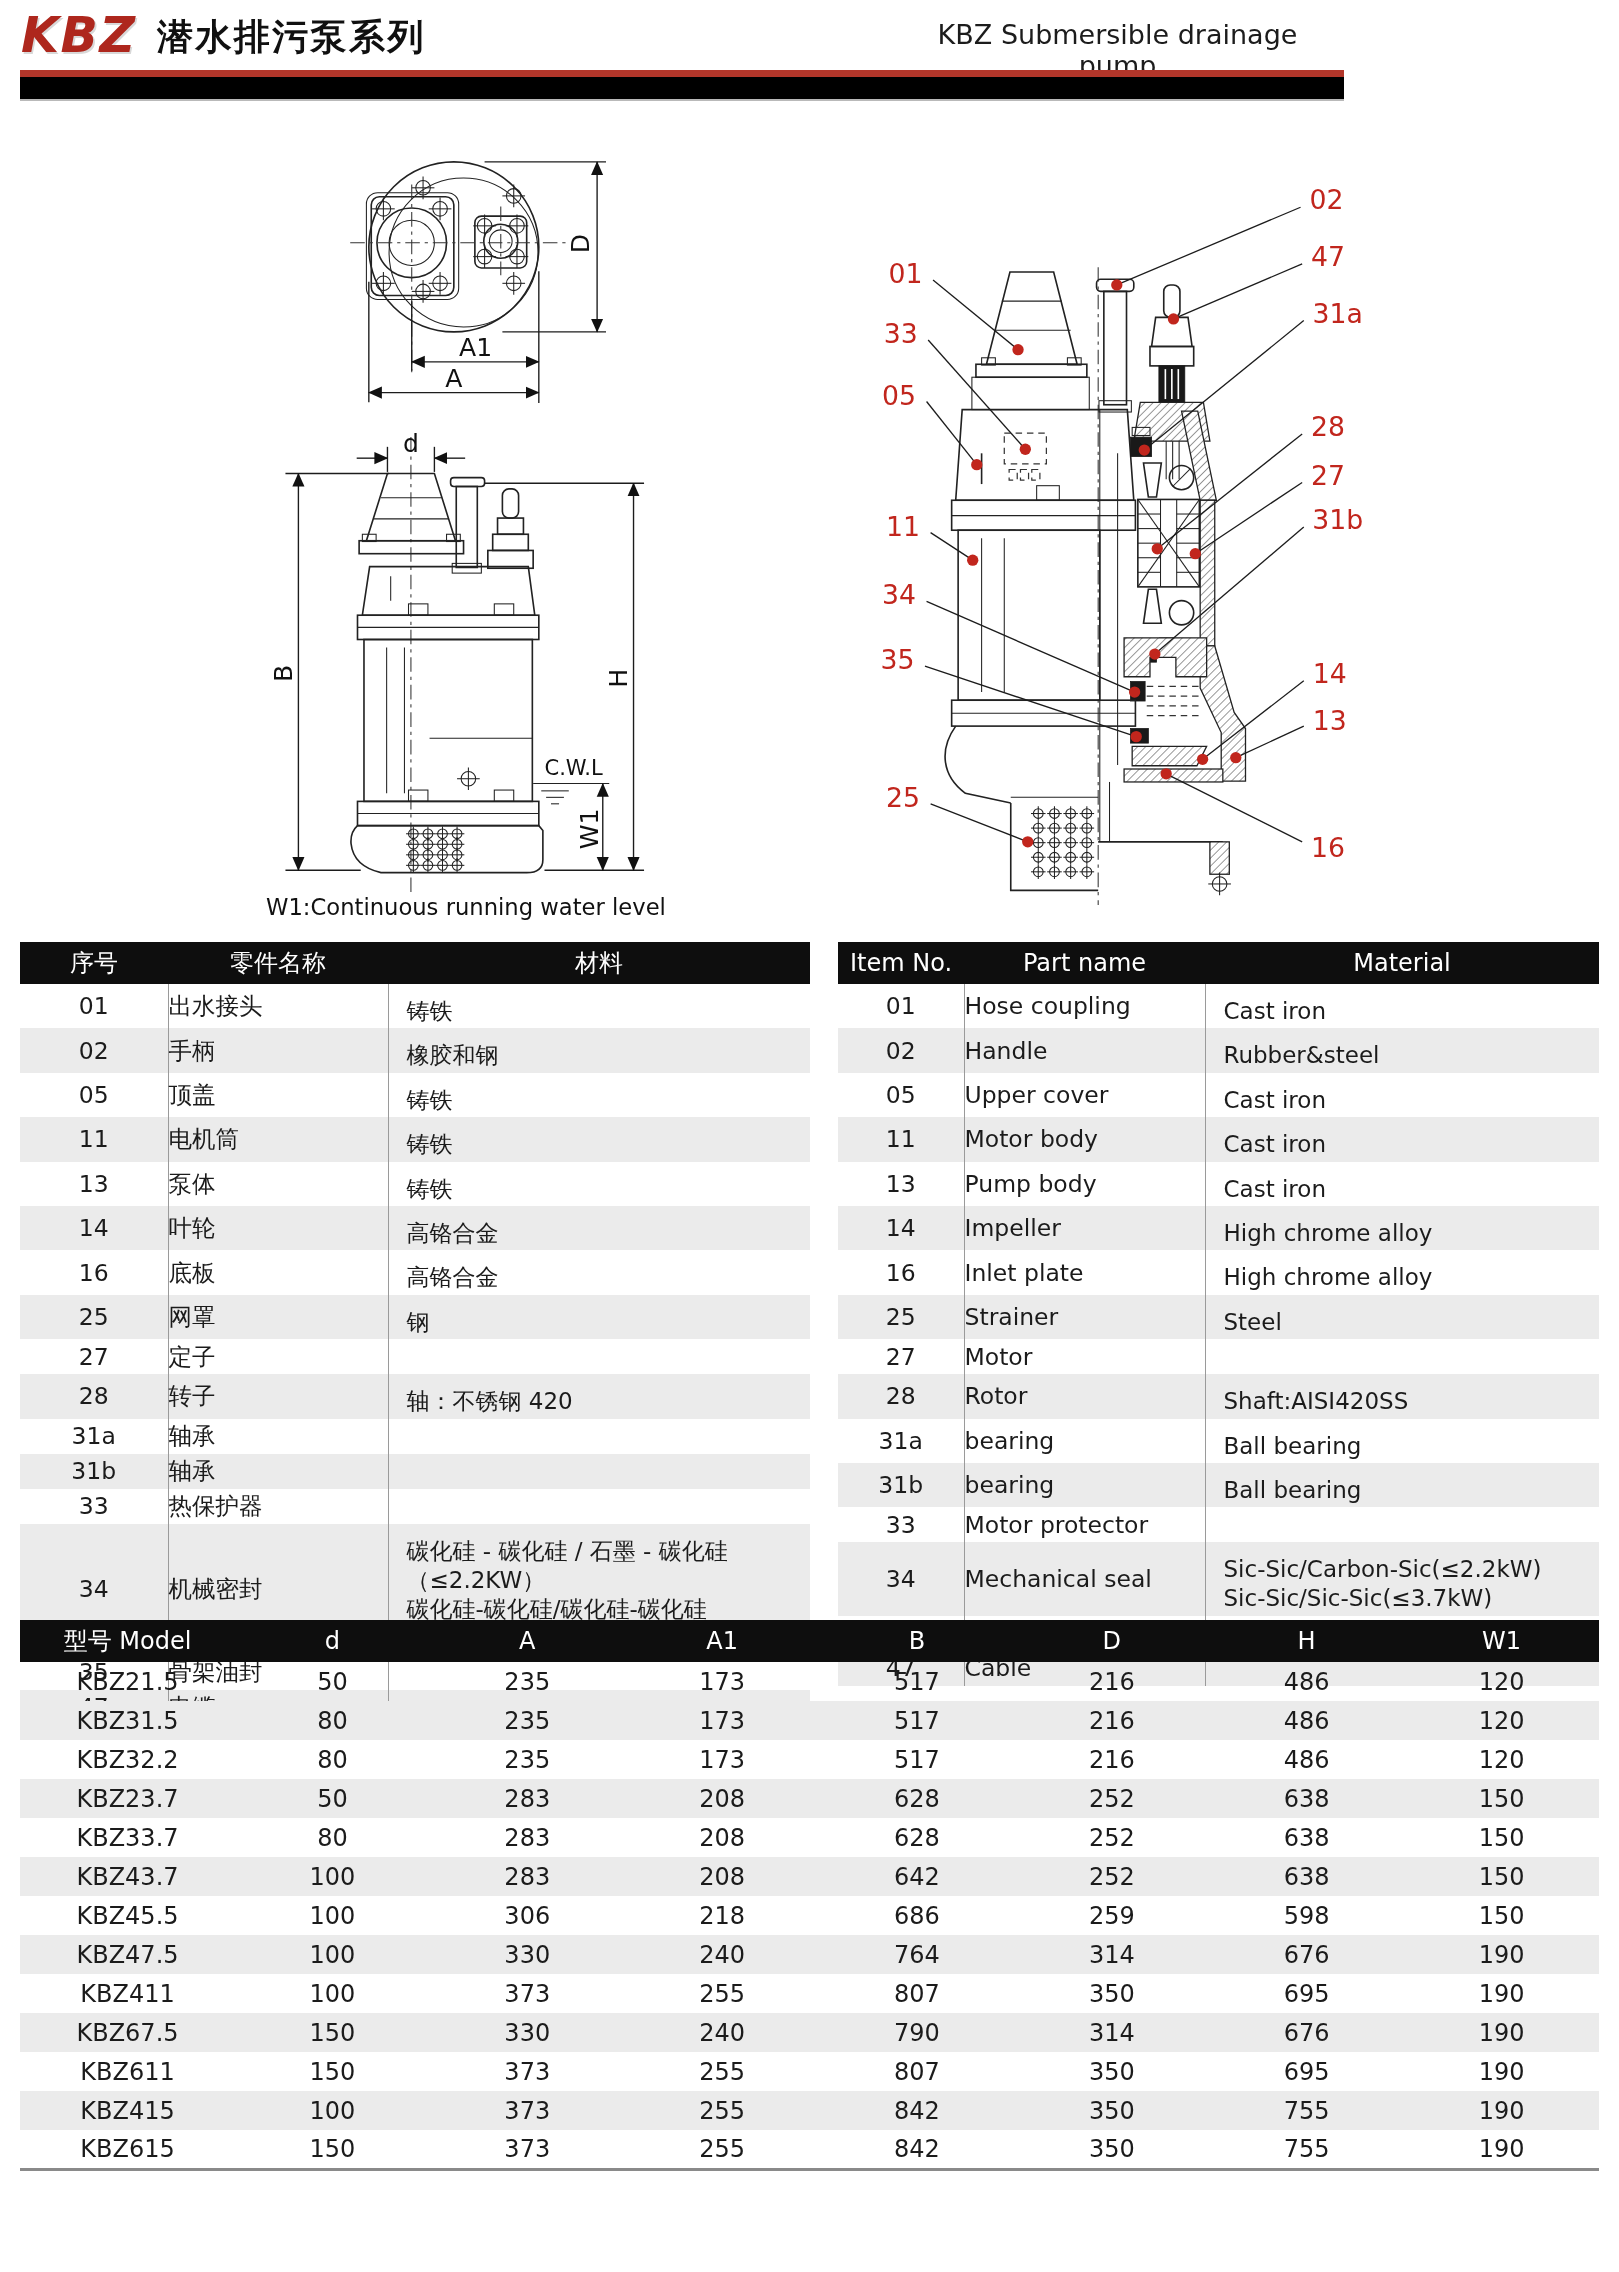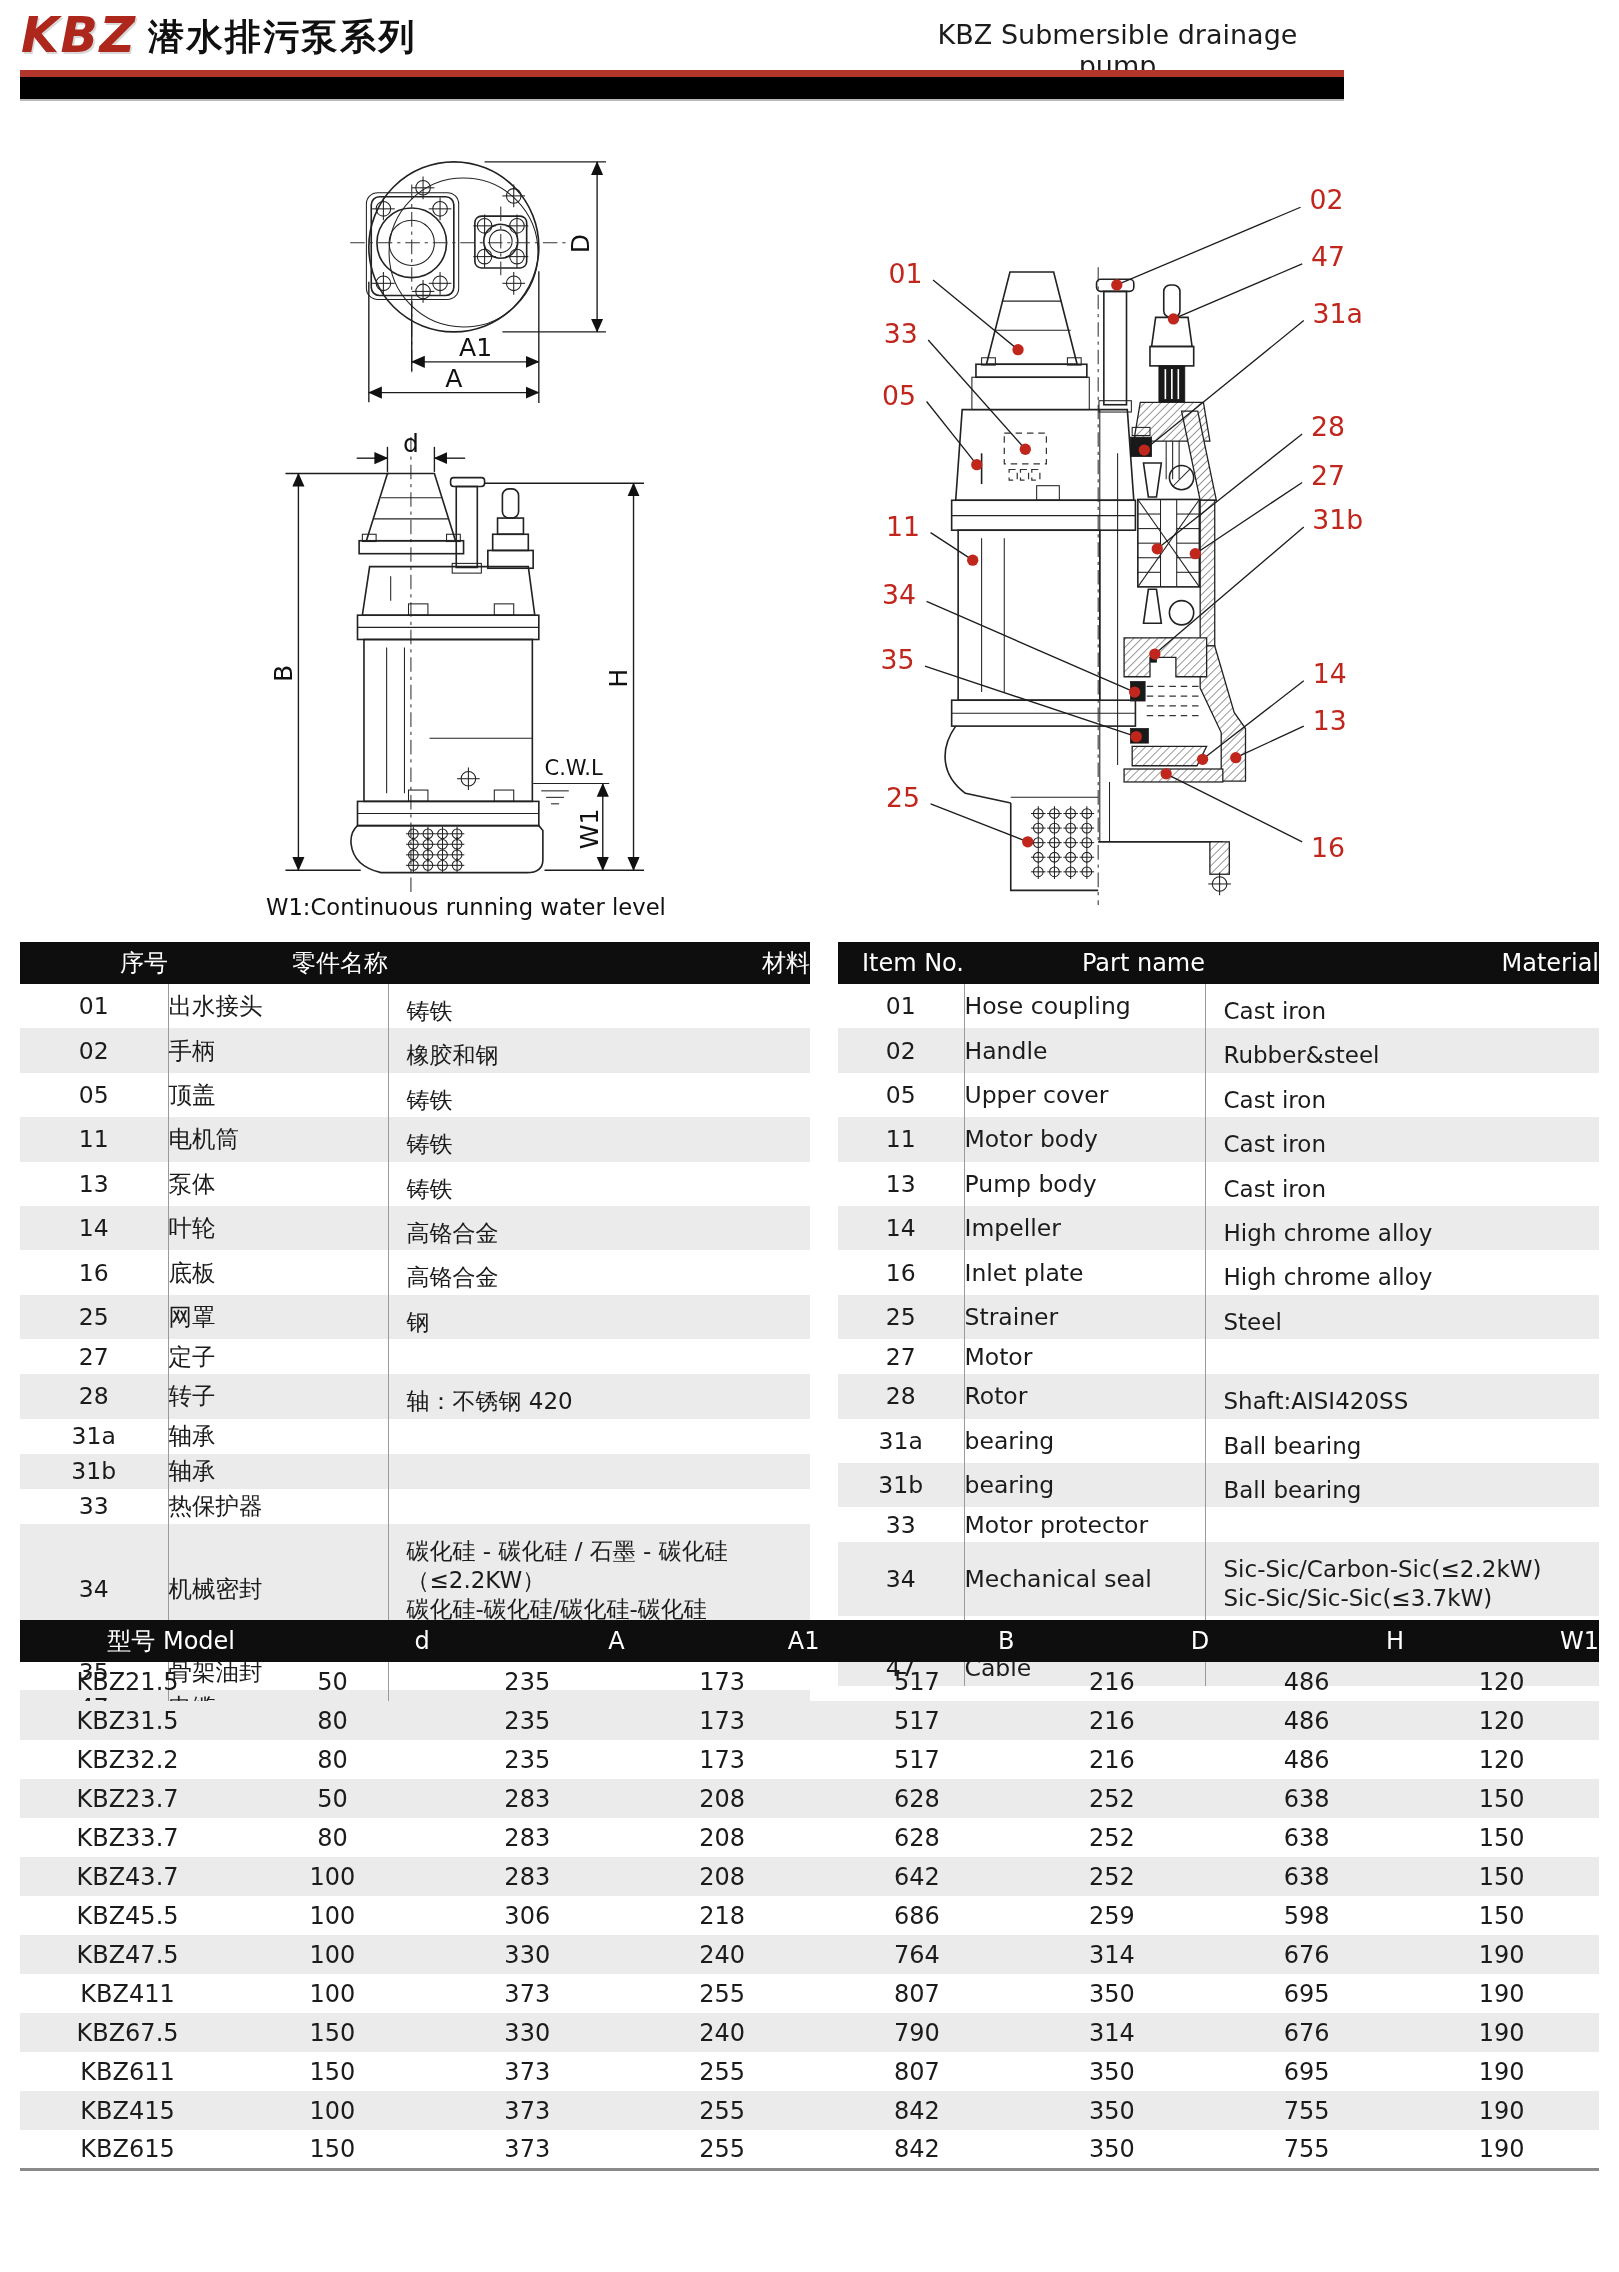--- a/index.html
+++ b/index.html
@@ -7,42 +7,42 @@
     --table-header-bg:#0e0e0e; --row-alt-bg:#ebebeb; --ink:#1b1b1b;
   }
   *{box-sizing:border-box;margin:0;padding:0}
   html,body{background:#fff}
   body{width:1620px;height:2273px;position:relative;overflow:hidden;
        font-family:"DejaVu Sans","Liberation Sans",sans-serif;color:var(--ink)}
   
   .hdr{position:absolute;left:0;top:0;width:1620px;height:105px}
   .logo{position:absolute;left:21px;top:6.5px;font-size:49px;font-weight:900;font-style:italic;
         color:var(--logo-red);letter-spacing:1.6px;text-shadow:1.6px 1.6px 0 #d8d8d8}
-  .title-zh{position:absolute;left:148px;top:13px;font-size:36px;font-weight:bold;color:#101010;letter-spacing:2.4px}
+  .title-zh{position:absolute;left:157px;top:13px;font-size:36px;font-weight:bold;color:#101010;letter-spacing:2.4px}
   .title-en{position:absolute;left:914px;top:19.4px;width:407px;text-align:center;font-size:27px;color:#1c1c1c}
   .bar-red{position:absolute;left:20px;top:70px;width:1324px;height:7.3px;background:var(--accent-bar-red)}
   .bar-black{position:absolute;left:20px;top:77px;width:1324px;height:24px;background:#000;border-bottom:2.4px solid #b9b9b9}
   
   svg.draw{position:absolute;left:0;top:0}
   .ln{stroke:#222;stroke-width:2;fill:none}
   .thin{stroke-width:1.3}
   .dashc{stroke:#333;stroke-width:1.3;fill:none;stroke-dasharray:18 6 4 6}
   .dashs{stroke:#333;stroke-width:1.5;fill:none;stroke-dasharray:8 6}
   .dim{stroke:#1c1c1c;stroke-width:1.7;fill:none}
   .hatch{fill:url(#hatch);stroke:#222;stroke-width:1.6}
   .dark{fill:#191919;stroke:#191919}
   text.dimlbl{font-size:31px;fill:#111;dominant-baseline:central}
   text.cwl{font-size:26px;fill:#111}
   text.cap{font-size:28px;fill:#111}
   .leader{stroke:#1c1c1c;stroke-width:1.6}
   .callout-dot{fill:var(--callout-red)}
   text.callout-label{font-size:33px;fill:var(--callout-red);text-anchor:middle;dominant-baseline:central}
   
   table{border-collapse:collapse;table-layout:fixed;position:absolute;font-size:23.5px;color:var(--ink)}
-  th{background:var(--table-header-bg);color:#fff;font-weight:normal;height:42px;text-align:right;font-size:24px}
+  th{background:var(--table-header-bg);color:#fff;font-weight:normal;height:42px;text-align:center;font-size:24px}
   td{height:35px;vertical-align:middle}
   tbody tr:nth-child(even){background:var(--row-alt-bg)}
   .parts td:nth-child(1){text-align:center}
   .parts td:nth-child(2){}
   .parts td:nth-child(3){padding-left:18px;white-space:pre-line;font-size:23px;line-height:29px;padding-top:13px;padding-bottom:2.4px}
   .parts td:nth-child(2),.parts td:nth-child(3){border-left:0.8px solid #9a9a9a}
   .zh-table{left:20px;top:942px;width:790px}
   .en-table{left:838px;top:942px;width:761px}
   .model-table{left:20px;top:1620px;width:1579px;font-size:24px;border-bottom:3.2px solid #8a8a8a}
   .model-table td{height:39px;text-align:center}

